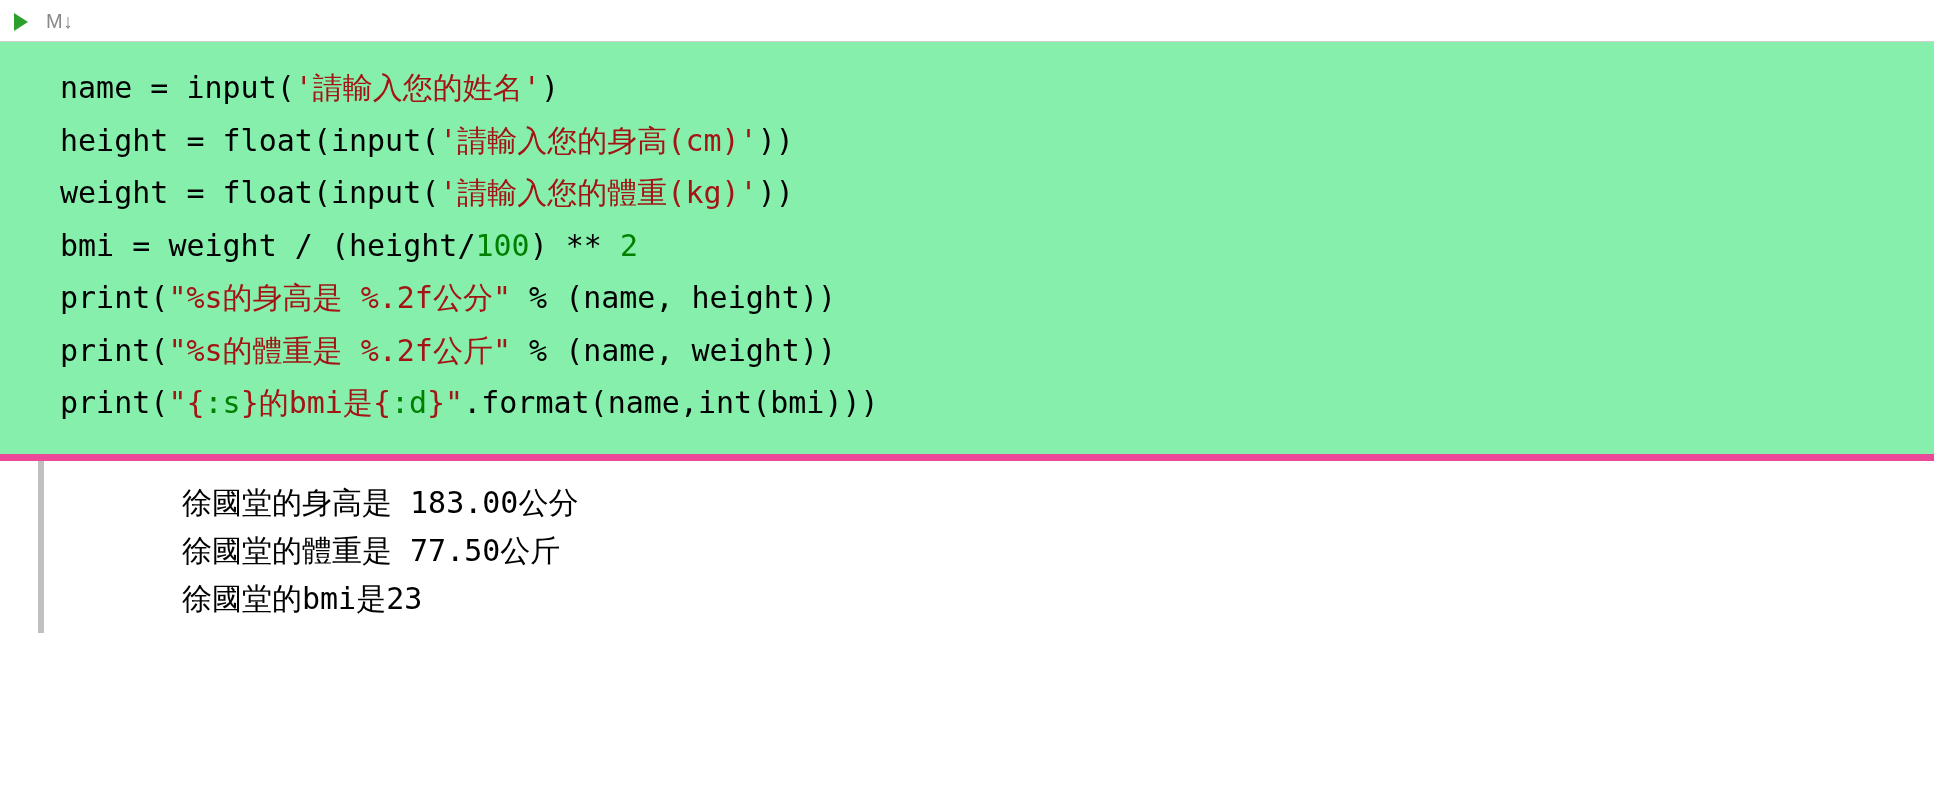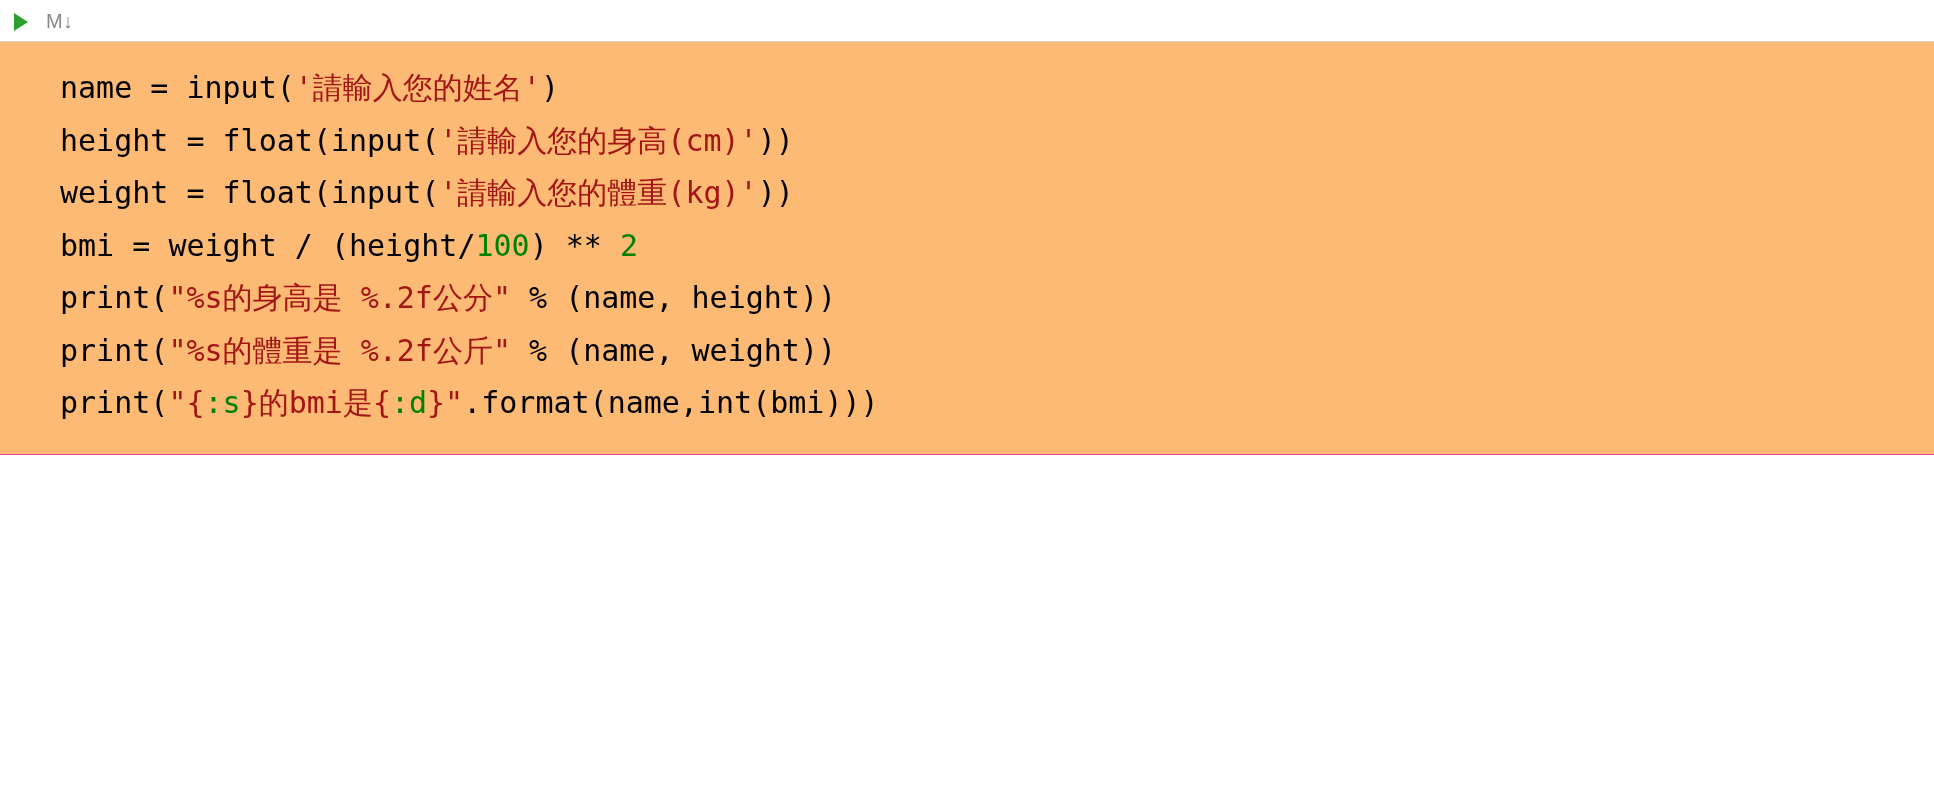--- a/index.html
+++ b/index.html
@@ -47,28 +47,28 @@
       border-top: 9px solid transparent;
       border-bottom: 9px solid transparent;
       margin-left: 4px;
     }
     .markdown-label {
       color: #888888;
       font-size: 20px;
       font-family: sans-serif;
     }
     .code-area {
-      background: #fdba74;
+      background: #86efac;
       padding: 20px 10px 24px 60px;
       font-family: "DejaVu Sans Mono", "Menlo", monospace;
       font-size: 30px;
       line-height: 1.75;
       white-space: pre;
       color: #000000;
-      border-bottom: 1px solid #ec4899;
+      border-bottom: 7px solid #ec4899;
     }
     .tok-name { color: #000000; }
     .tok-op { color: #000000; }
     .tok-builtin { color: #000000; }
     .tok-string { color: #a31515; }
     .tok-number { color: #008000; }
     .tok-punct { color: #000000; }
     .output-area {
       padding: 18px 10px 10px 4px;
       font-family: "DejaVu Sans Mono", "Menlo", monospace;
@@ -106,13 +106,16 @@
 <span class="tok-name">bmi </span><span class="tok-op">= </span><span class="tok-name">weight </span><span class="tok-op">/ </span><span class="tok-name">(height</span><span class="tok-op">/</span><span class="tok-number">100</span><span class="tok-punct">) </span><span class="tok-op">** </span><span class="tok-number">2</span>
 <span class="tok-builtin">print</span><span class="tok-punct">(</span><span class="tok-string">"%s</span><span class="tok-string">的身高是 </span><span class="tok-string">%.2f</span><span class="tok-string">公分"</span><span class="tok-op"> % </span><span class="tok-punct">(name, height))</span>
 <span class="tok-builtin">print</span><span class="tok-punct">(</span><span class="tok-string">"%s</span><span class="tok-string">的體重是 </span><span class="tok-string">%.2f</span><span class="tok-string">公斤"</span><span class="tok-op"> % </span><span class="tok-punct">(name, weight))</span>
 <span class="tok-builtin">print</span><span class="tok-punct">(</span><span class="tok-string">"{</span><span class="tok-number">:s</span><span class="tok-string">}</span><span class="tok-string">的</span><span class="tok-string">bmi</span><span class="tok-string">是</span><span class="tok-string">{</span><span class="tok-number">:d</span><span class="tok-string">}"</span><span class="tok-punct">.format(name,</span><span class="tok-builtin">int</span><span class="tok-punct">(bmi)))</span></div>
 
   </div>
 </div>
 
 <div class="output-container">
   <div class="output-prompt-col"></div>
+  <div class="output-area"><span>徐國堂的身高是 183.00公分</span>
+<span>徐國堂的體重是 77.50公斤</span>
+<span>徐國堂的bmi是23</span></div>
 </div>
 
 </body></html>

